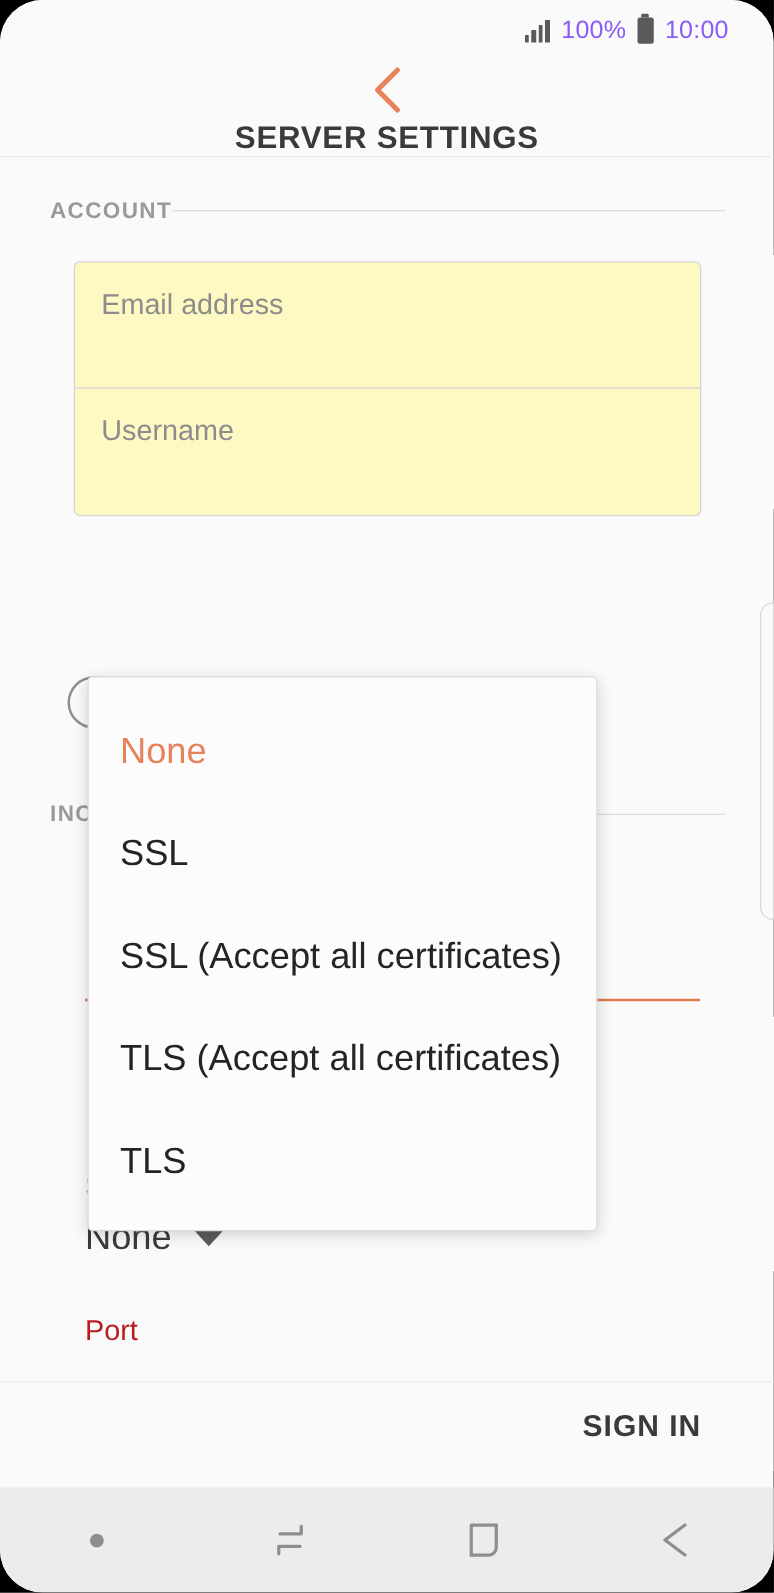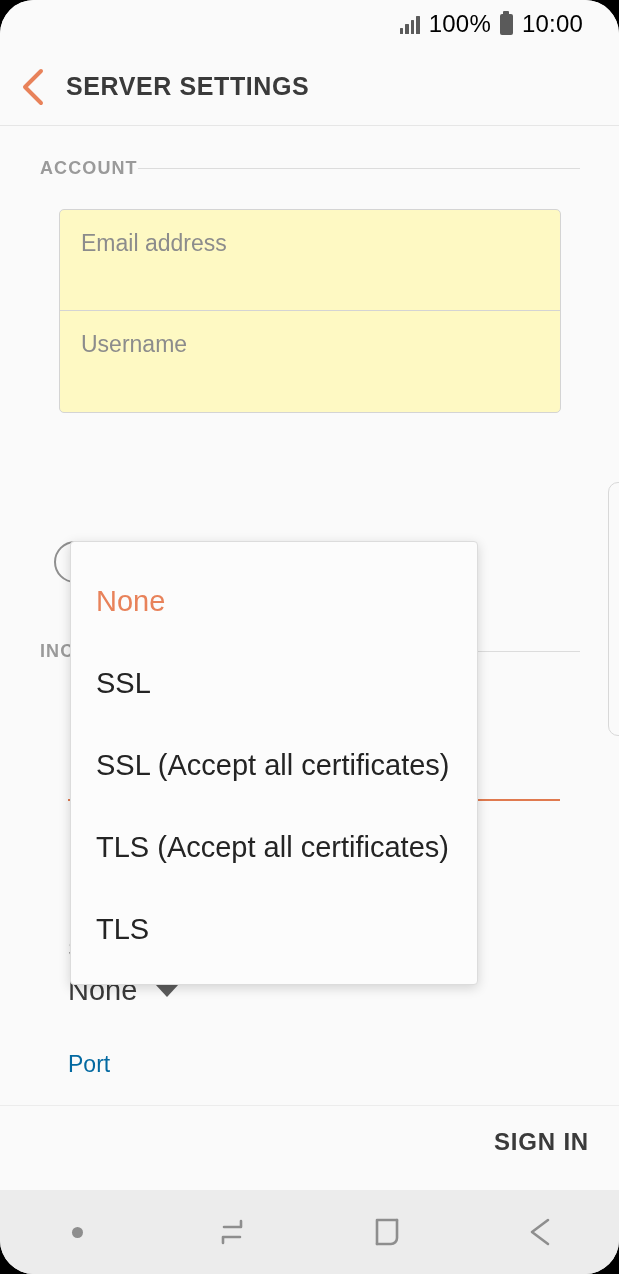--- a/index.html
+++ b/index.html
@@ -31,22 +31,22 @@
     width: 619px; height: 48px;
     background: #fafafa;
     display: flex;
     align-items: center;
     justify-content: flex-end;
     padding-right: 36px;
     box-sizing: border-box;
   }
   .sb-group { display: flex; align-items: center; gap: 9px; }
   .sb-text {
-    font-size: 24px;
-    color: #000000;
+    font-size: 20px;
+    color: #8b5cf6;
     letter-spacing: 0.2px;
   }
   
   .signal {
     display: inline-flex;
     align-items: flex-end;
     gap: 2px;
     height: 19px;
   }
   .signal i {
@@ -78,20 +78,21 @@
   
   #appbar {
     position: absolute;
     left: 0; top: 48px;
     width: 619px; height: 78px;
     background: #fafafa;
     border-bottom: 1px solid #e6e6e6;
     display: flex;
     align-items: center;
     box-sizing: border-box;
+    flex-direction: column;
   }
   #back-chevron {
     width: 66px; height: 78px;
     display: flex;
     align-items: center;
     justify-content: center;
     cursor: pointer;
   }
   #appbar h1 {
     margin: 0;
@@ -204,21 +205,21 @@
     border-left: 12px solid transparent;
     border-right: 12px solid transparent;
     border-top: 13px solid #5c5c5c;
   }
 
   
   #port-label {
     position: absolute;
     left: 68px; top: 925px;
     font-size: 23px;
-    color: #0369a1;
+    color: #b91c1c;
   }
 
   
   #offscreen-card {
     position: absolute;
     left: 608px; top: 356px;
     width: 60px; height: 254px;
     border: 1px solid #d8d8d8;
     border-radius: 10px;
     background: #fafafa;
@@ -253,21 +254,21 @@
   
   #footer {
     position: absolute;
     left: 0; top: 1105px;
     width: 619px; height: 72px;
     background: #fafafa;
     border-top: 1px solid #ececec;
     display: flex;
     align-items: center;
     justify-content: flex-end;
-    padding-right: 30px;
+    padding-right: 58px;
     box-sizing: border-box;
   }
   #signin-button {
     font-size: 24px;
     font-weight: bold;
     color: #3a3a3a;
     letter-spacing: 0.8px;
     cursor: pointer;
   }
 

